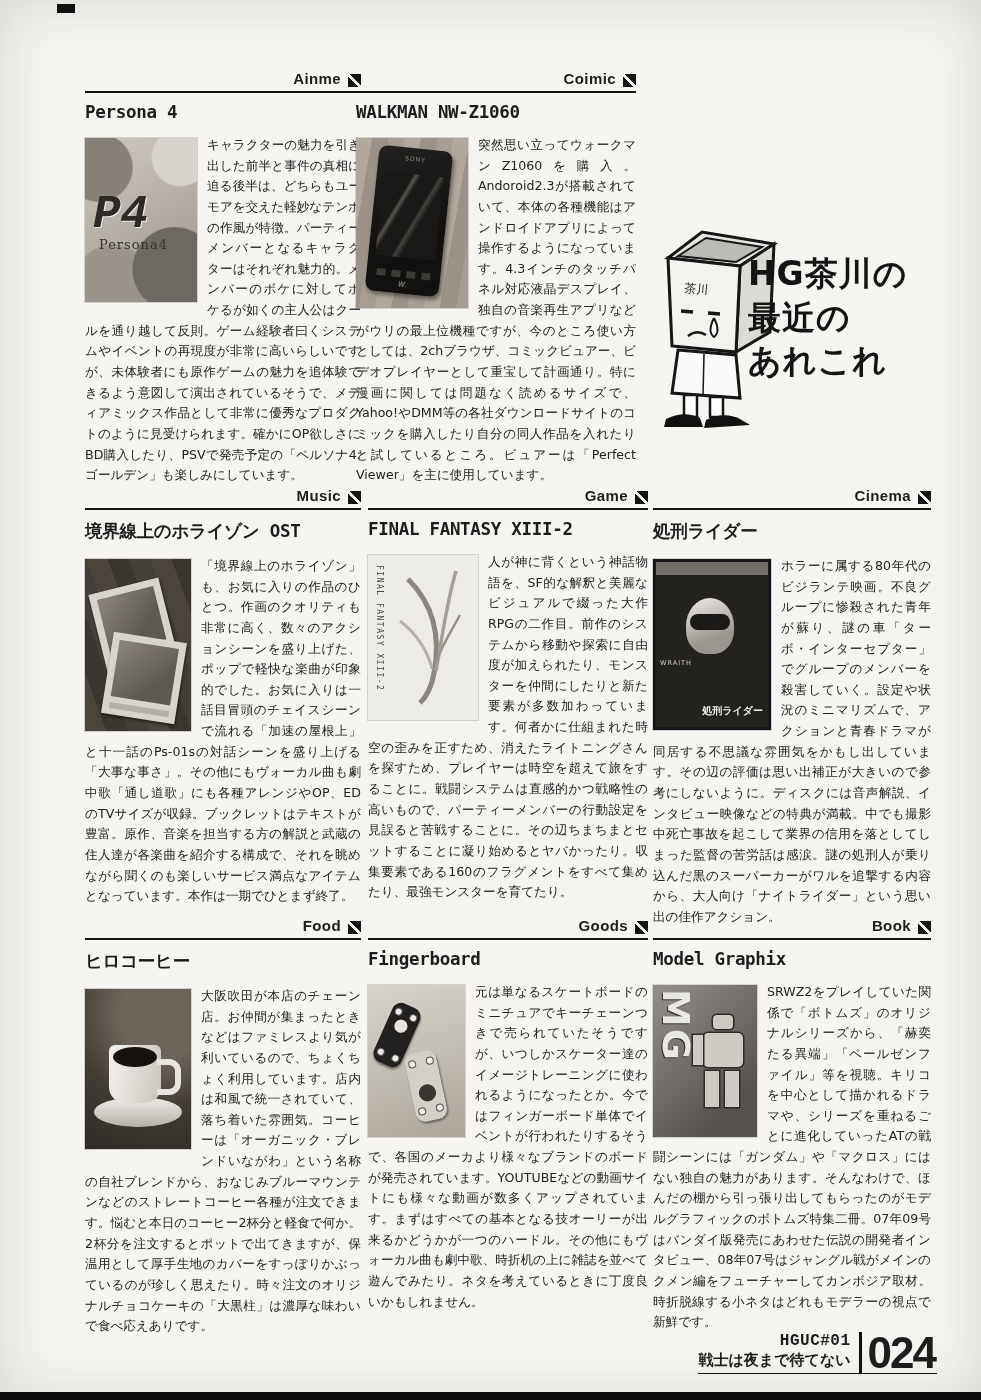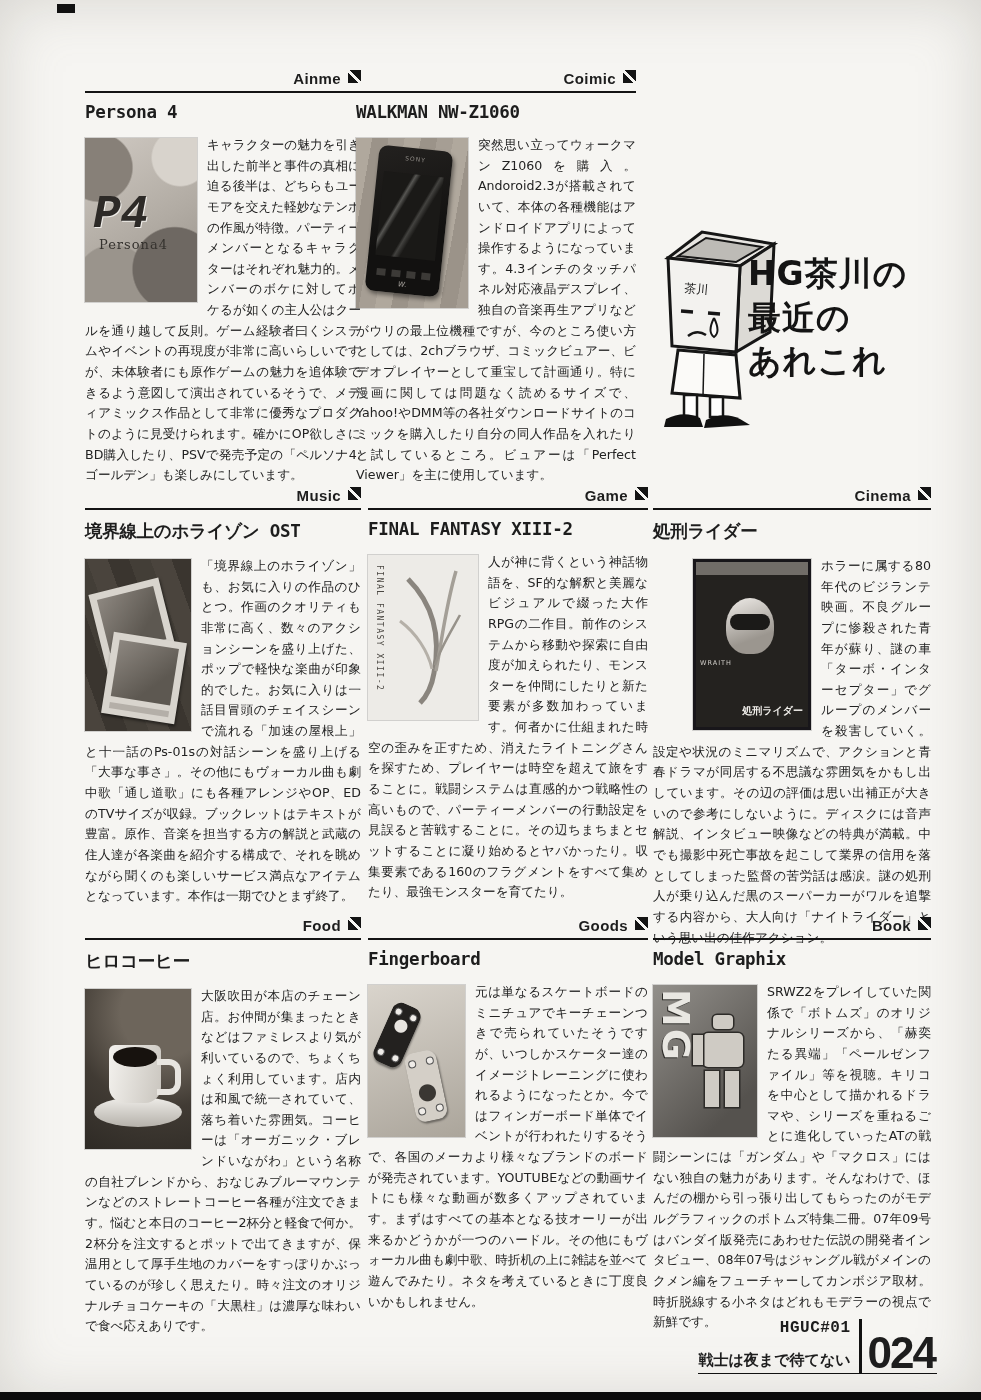--- a/index.html
+++ b/index.html
@@ -7,21 +7,21 @@
     width:981px;height:1400px;position:relative;
     background:#f6f5f2;color:#1d1d1d;
     font-family:"DejaVu Sans",sans-serif;
     overflow:hidden;
     box-shadow:inset 0 0 60px rgba(120,115,105,.25);
   }
   .corner-mark{position:absolute;left:57px;top:4px;width:18px;height:9px;background:#111;}
   .bottom-strip{position:absolute;left:0;bottom:0;width:981px;height:8px;background:#0c0c0c;}
 
   .section{position:absolute;}
-  .sec-head{border-bottom:2.5px solid #141414;display:flex;justify-content:flex-end;align-items:flex-start;gap:7px;padding-bottom:4px;}
+  .sec-head{border-bottom:2.5px solid #141414;display:flex;justify-content:flex-end;align-items:flex-end;gap:7px;padding-bottom:4px;}
   .cat{font-family:"Liberation Sans",sans-serif;font-weight:700;font-size:15px;letter-spacing:.4px;}
   .corner-icon{width:13px;height:13px;flex:0 0 13px;
     background:linear-gradient(45deg,#141414 40%,#f6f5f2 40%,#f6f5f2 56%,#141414 56%);}
   .sec-title{font-family:"DejaVu Sans Mono","DejaVu Sans",monospace,sans-serif;
     font-weight:700;font-size:17.5px;margin:9px 0 13px 0;letter-spacing:-.3px;}
   .body{font-size:12.6px;line-height:1.64;text-align:justify;color:#222;}
   .photo{float:left;margin:3px 10px 4px 0;position:relative;overflow:hidden;box-shadow:0 0 0 1px rgba(0,0,0,.15);}
 
   
   .photo-persona{width:112px;height:164px;
@@ -53,21 +53,21 @@
   .cd1{left:12px;top:26px;width:72px;height:80px;transform:rotate(-14deg);}
   .cd2{left:22px;top:78px;width:74px;height:82px;transform:rotate(9deg);}
   .cd .art{position:absolute;left:7px;top:7px;right:7px;bottom:18px;background:linear-gradient(135deg,#8d8780,#5d5851 70%);}
   .cd .spine{position:absolute;left:7px;bottom:6px;right:7px;height:6px;background:#b4afa8;}
 
   .photo-ff{width:110px;height:165px;background:#edebe7;}
   .ff-vert{position:absolute;left:5px;top:10px;writing-mode:vertical-rl;
     font-family:"DejaVu Sans Mono",monospace;font-size:8px;letter-spacing:1.5px;color:#4a4742;}
   .ff-art{position:absolute;right:2px;top:6px;}
 
-  .photo-cinema{width:112px;height:165px;background:#24221f;border:3px solid #18161a;margin-left:40px;}
+  .photo-cinema{width:112px;height:165px;background:#24221f;border:3px solid #18161a;}
   .cin-top{position:absolute;left:0;top:0;width:100%;height:13px;background:#716d68;}
   .cin-helmet{position:absolute;left:30px;top:36px;width:48px;height:56px;border-radius:50% 50% 42% 42%;
     background:linear-gradient(160deg,#efece8,#9b968f 70%);}
   .cin-visor{position:absolute;left:34px;top:52px;width:40px;height:16px;border-radius:8px;background:#1b1a18;}
   .cin-spine{position:absolute;left:4px;top:96px;font-size:6.5px;letter-spacing:1px;color:#cfccc7;}
   .cin-caption{position:absolute;right:5px;bottom:8px;font-size:10px;font-weight:700;color:#f0eeea;}
 
   .photo-food{width:106px;height:160px;
     background:radial-gradient(circle at 75% 15%,#6d655b 0 28%,#413b34 60%,#2e2a25);}
   .saucer{position:absolute;left:9px;top:108px;width:88px;height:30px;border-radius:50%;
@@ -100,21 +100,21 @@
   .feature{position:absolute;left:648px;top:200px;width:292px;height:262px;}
   .mascot{position:absolute;left:0;top:0;}
   .headline{position:absolute;left:100px;top:52px;width:192px;
     font-weight:900;font-size:33px;line-height:1.32;letter-spacing:1px;color:#141414;
     font-family:"DejaVu Sans",sans-serif;}
 
   
   .footer{position:absolute;right:44px;bottom:26px;display:flex;align-items:flex-end;}
   .footer-meta{text-align:right;padding:0 8px 3px 0;border-right:3px solid #111;border-bottom:1.5px solid #111;}
   .footer-series{font-family:Liberation Mono, monospace;font-weight:700;font-size:16px;letter-spacing:.5px;}
-  .footer-title{font-family:"DejaVu Serif",serif;font-weight:700;font-size:15px;margin-top:14px;}
+  .footer-title{font-family:"DejaVu Serif",serif;font-weight:700;font-size:15px;margin-top:1px;}
   .footer-num{font-family:"Liberation Sans",sans-serif;font-weight:700;font-size:44px;line-height:.82;
     letter-spacing:-2px;padding:0 2px 2px 6px;border-bottom:1.5px solid #111;}
 
   
   #sec-anime {left:85px; top:70px; width:276px;}
   #sec-comic {left:356px;top:70px; width:280px;}
   #sec-music {left:85px; top:487px;width:276px;}
   #sec-game  {left:368px;top:487px;width:280px;}
   #sec-cinema{left:653px;top:487px;width:278px;}
   #sec-food  {left:85px; top:917px;width:276px;}

